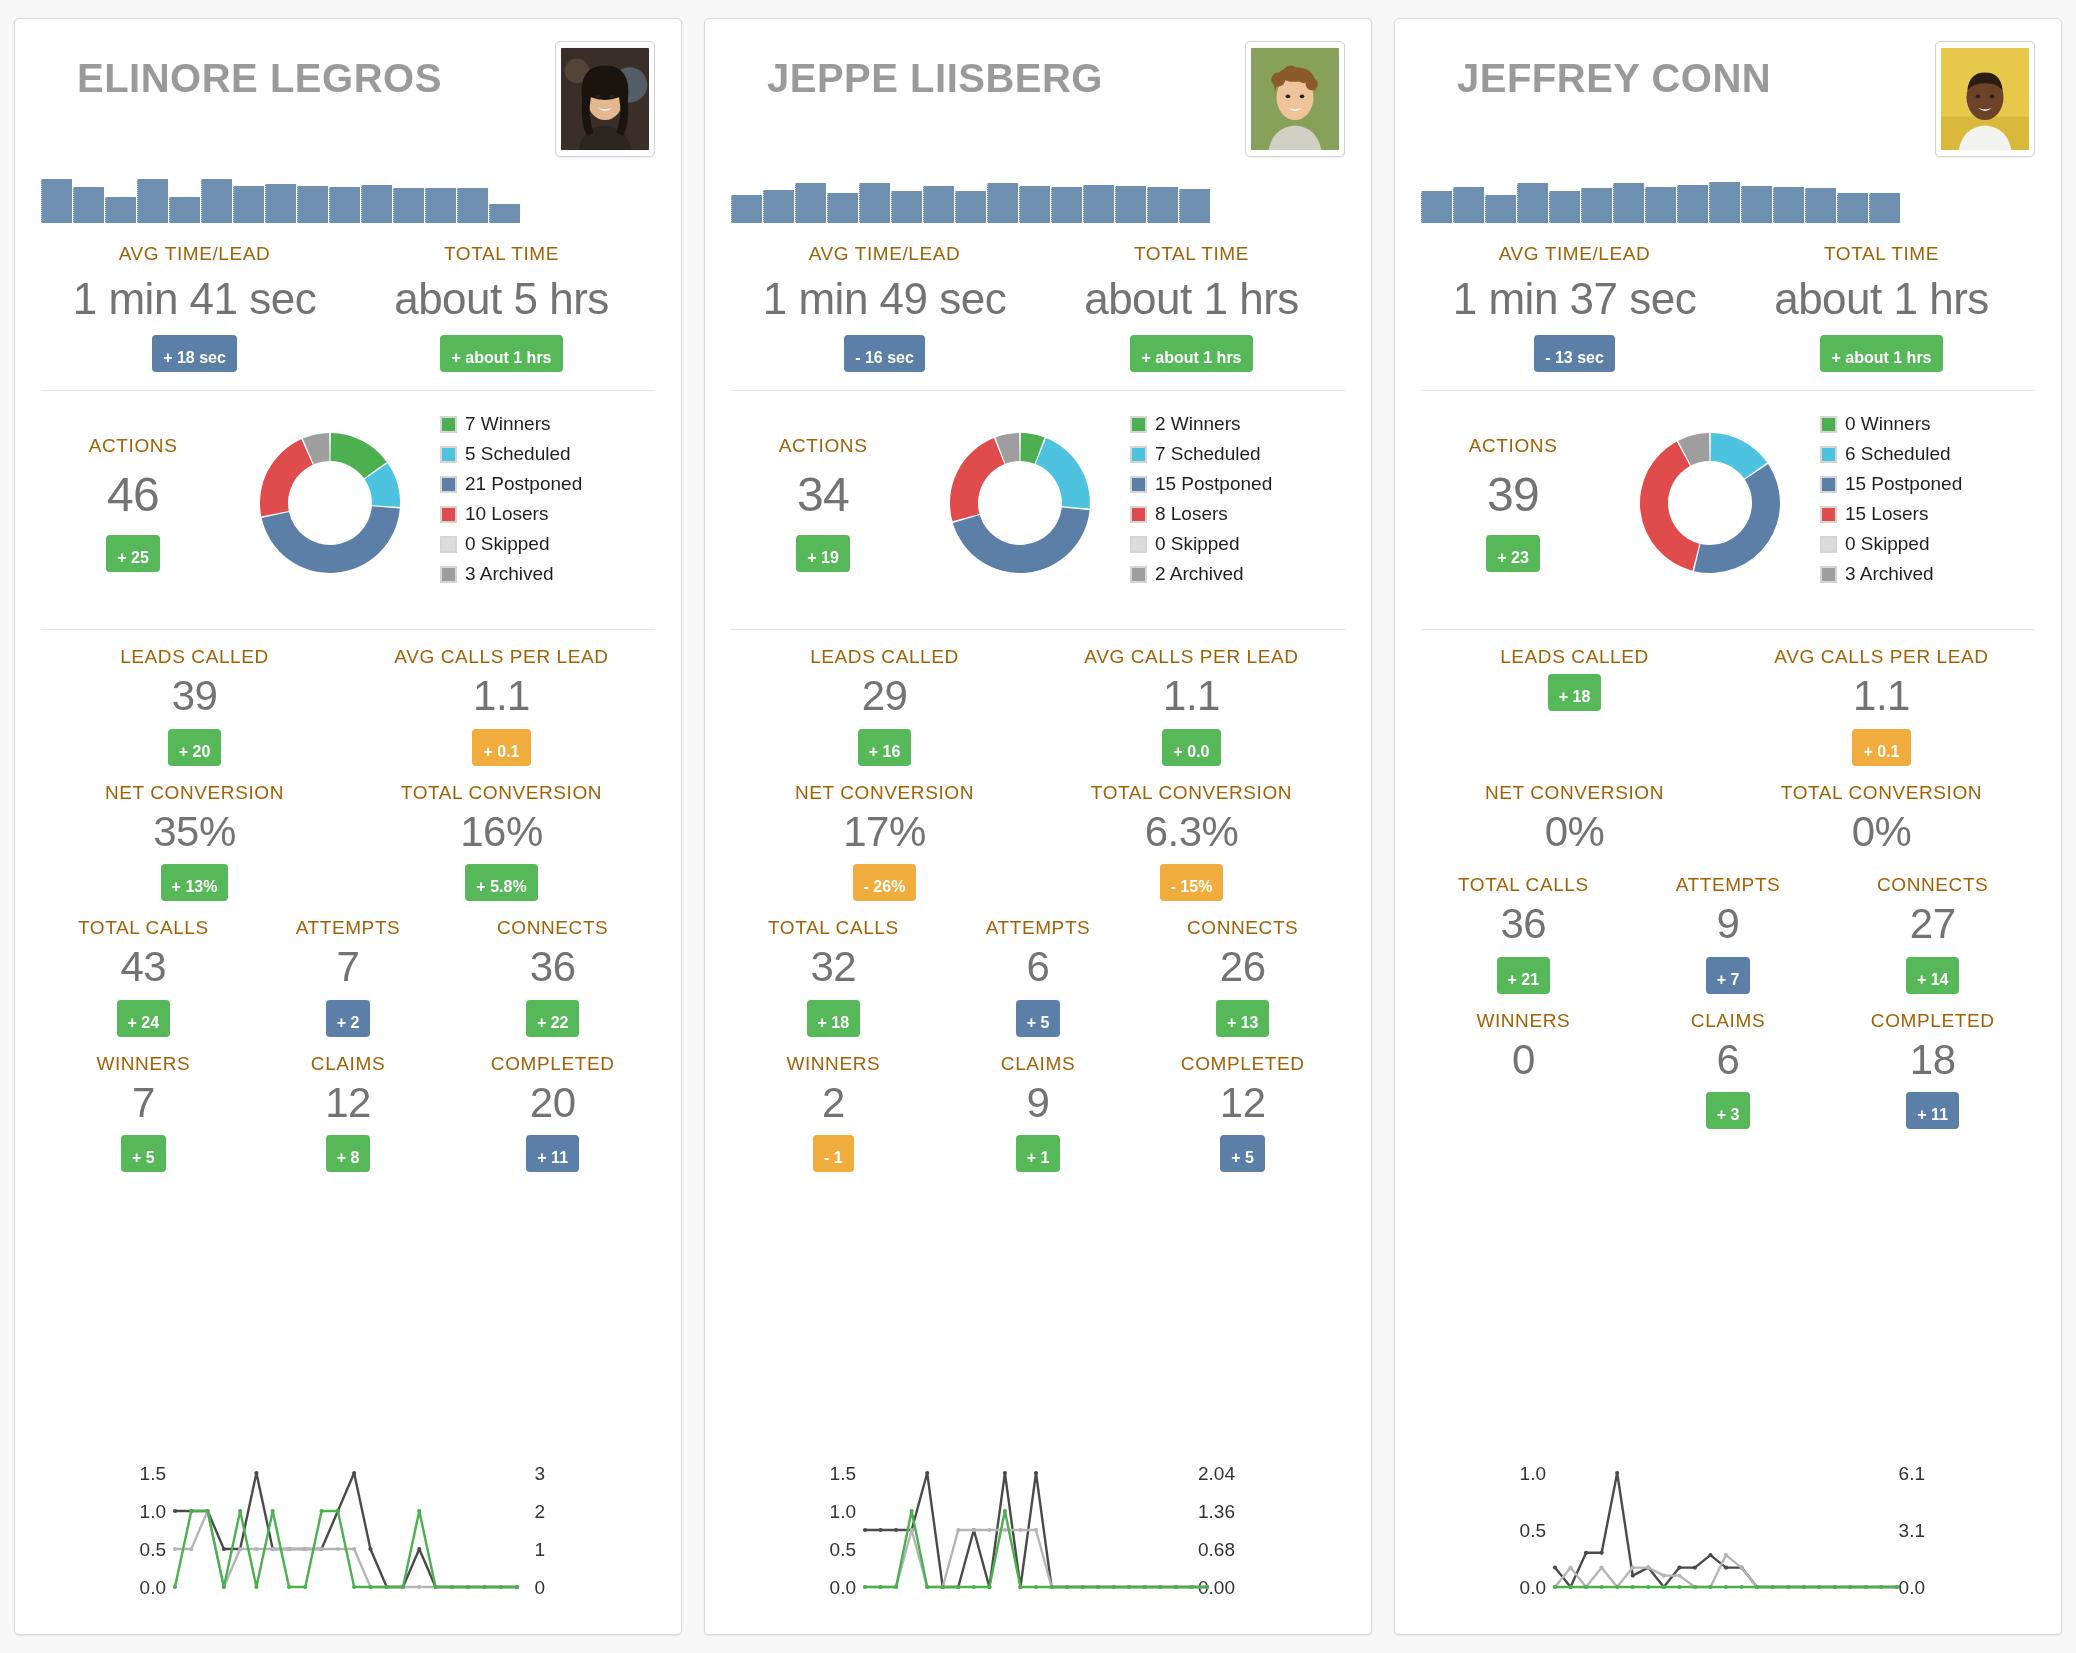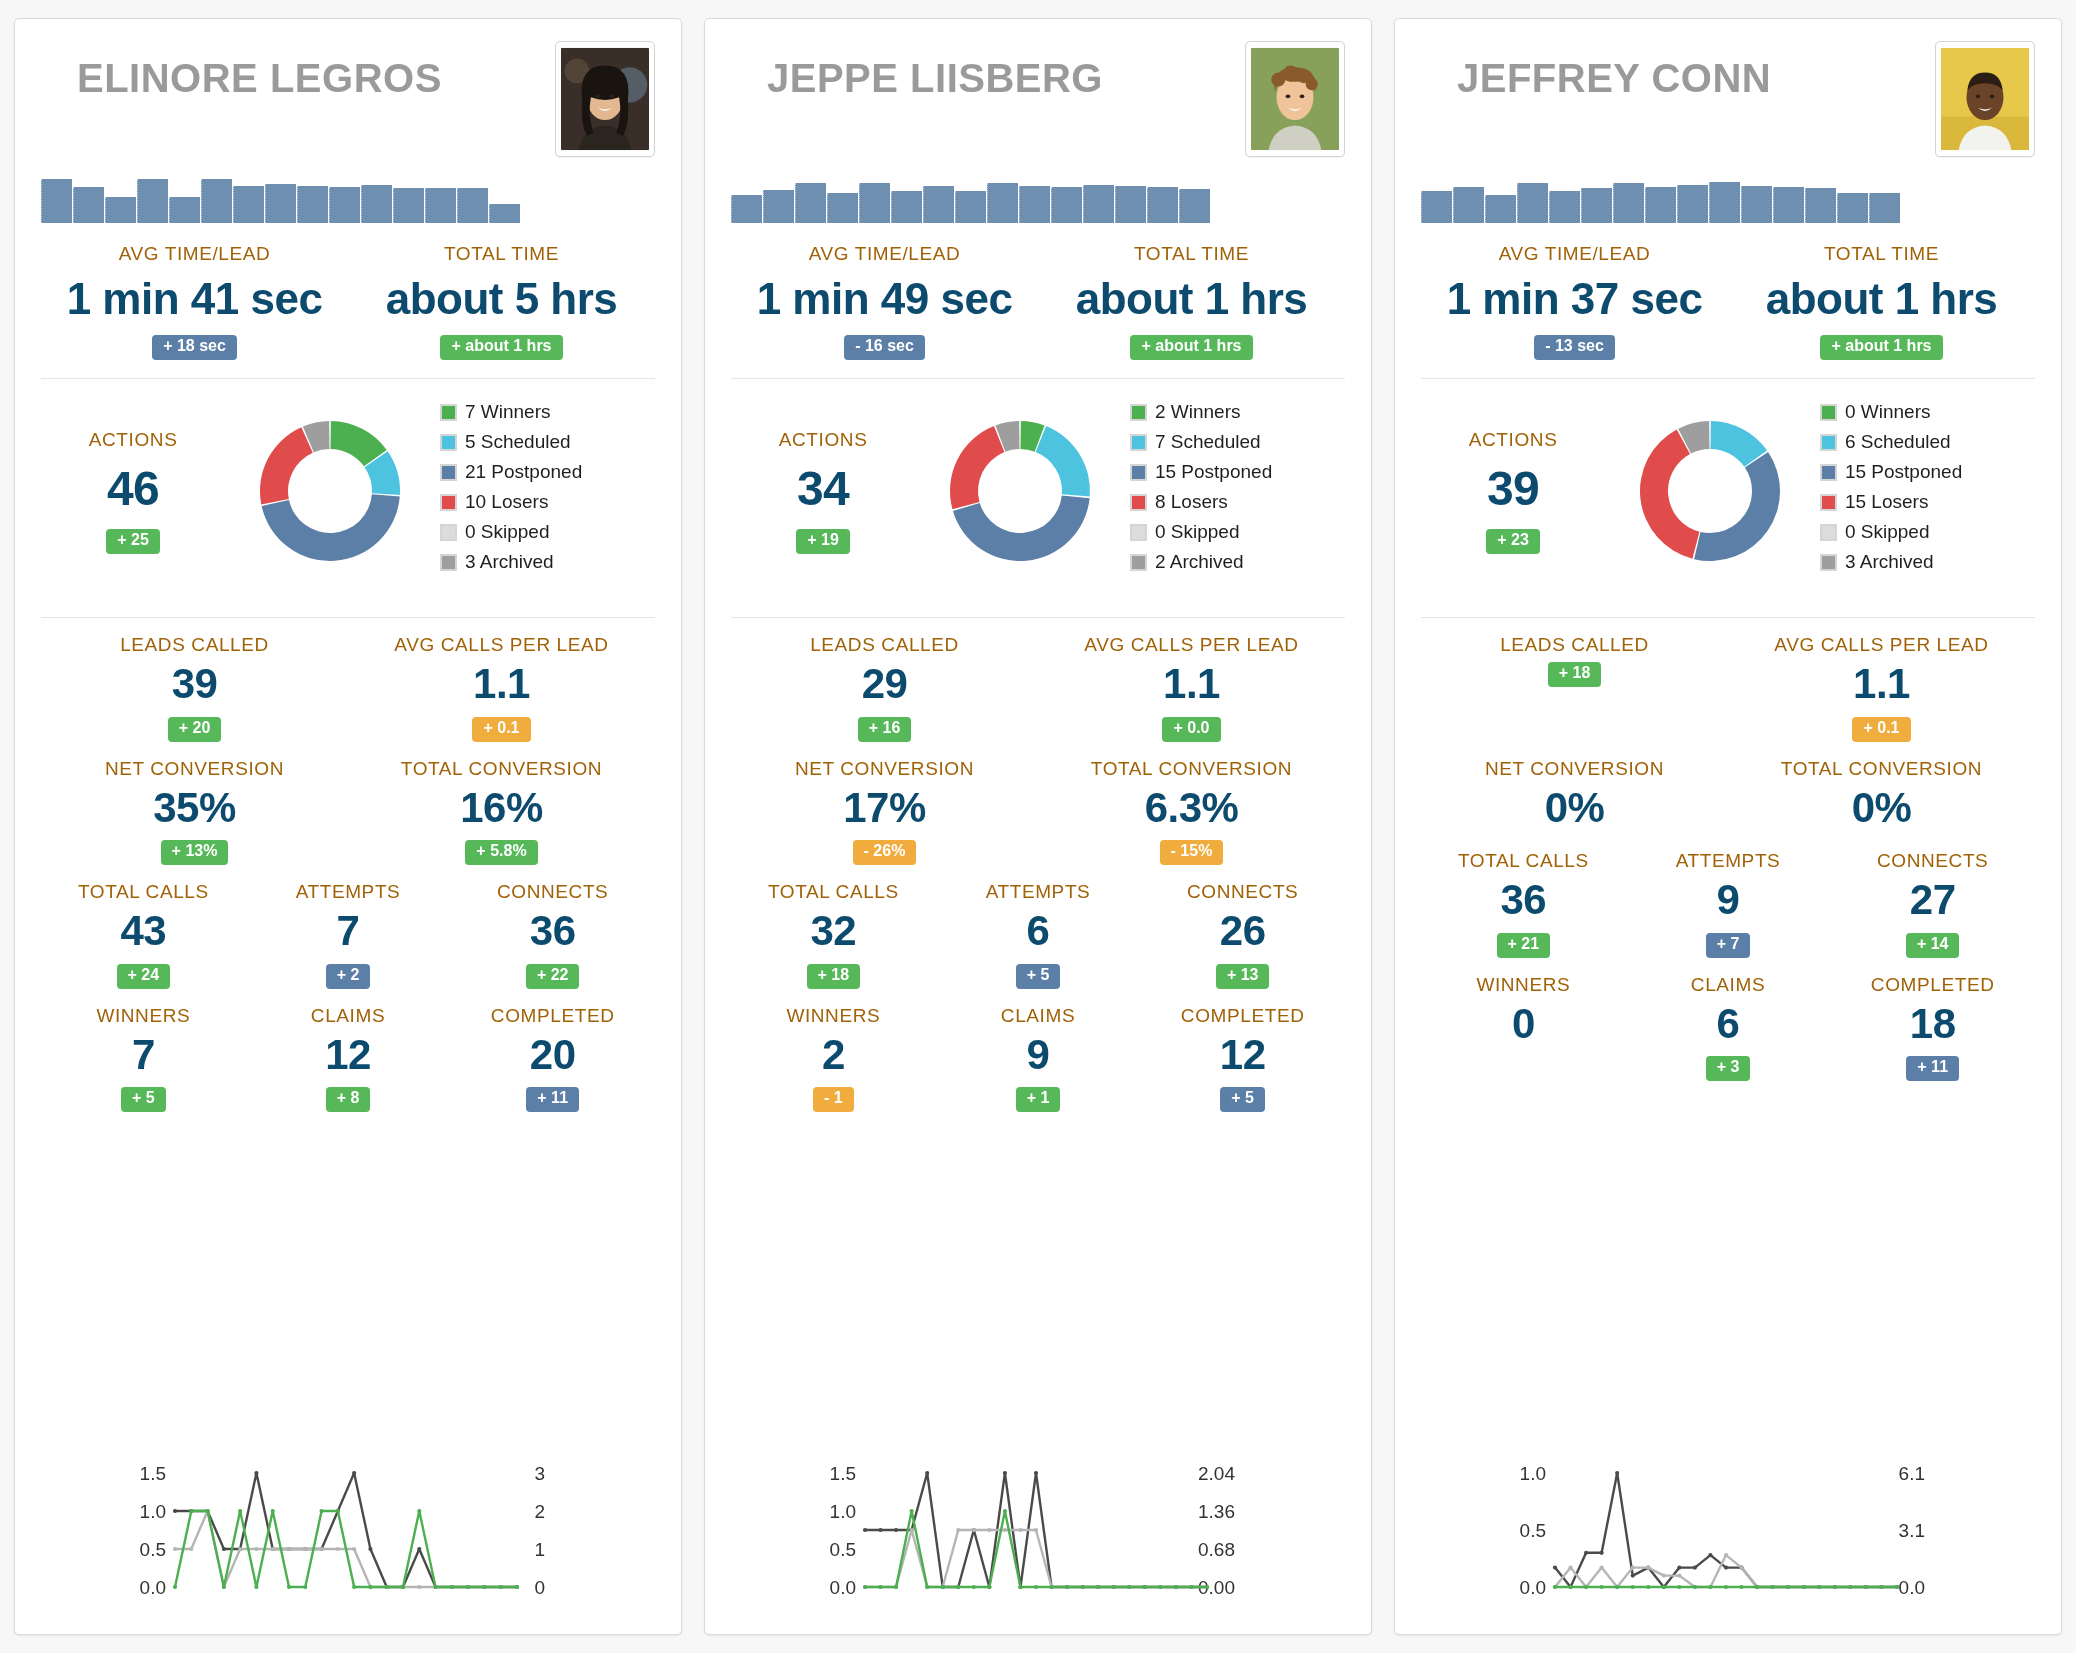--- a/index.html
+++ b/index.html
@@ -89,32 +89,32 @@
   .stat-label {
     font-size: 19px;
     letter-spacing: .6px;
     color: #a16207;
     text-transform: uppercase;
     font-weight: 400;
     white-space: nowrap;
   }
   .stat-big {
     font-size: 42px;
-    font-weight: 700;
-    color: #0c4a6e;
+    font-weight: 400;
+    color: #737373;
     line-height: 1.25;
     font-stretch: condensed;
     letter-spacing: -.5px;
   }
   .badge {
     display: inline-block;
     color: #fff;
     font-size: 16px;
     font-weight: 700;
-    padding: 3px 11px 6px;
+    padding: 15px 11px 6px;
     border-radius: 4px;
     line-height: 1;
     white-space: nowrap;
   }
   .badge.green  { background: #57b85a; }
   .badge.blue   { background: #5b7fa6; }
   .badge.orange { background: #f0ad3e; }
 
   .timeblock { padding-top: 20px; }
   .timeblock .stat-big { font-size: 44px; margin-top: 6px; }

